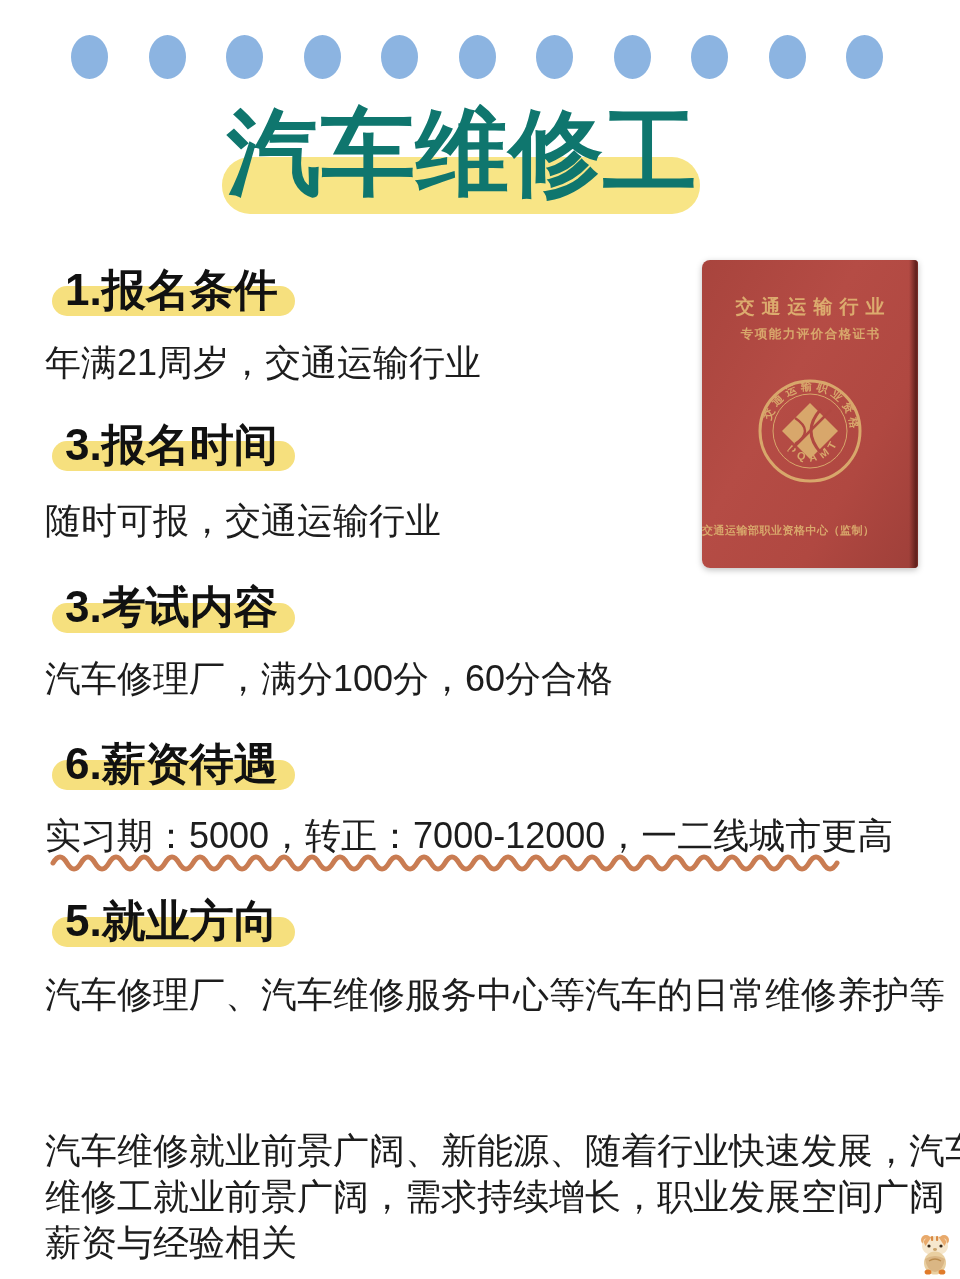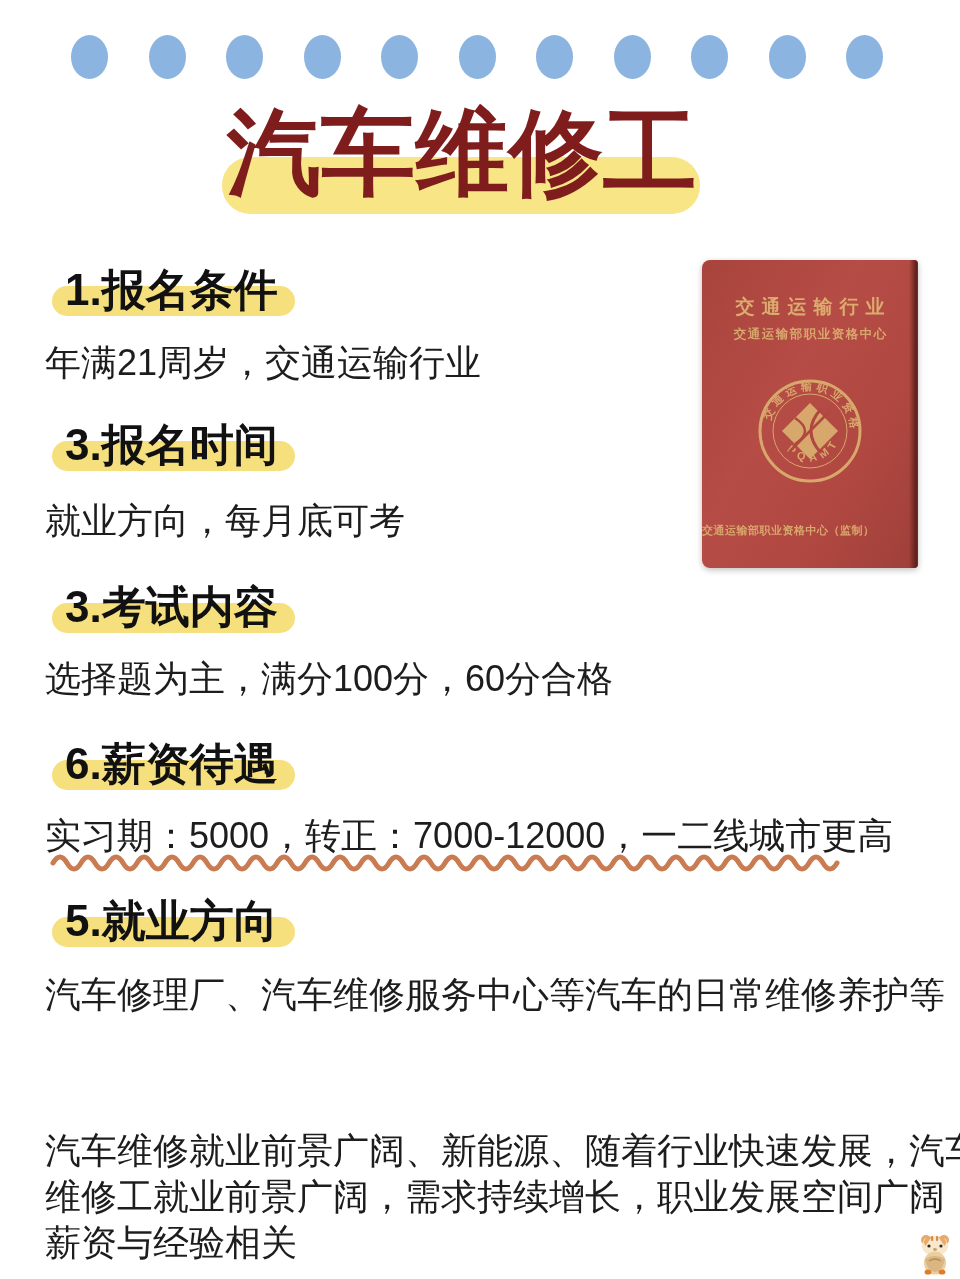--- a/index.html
+++ b/index.html
@@ -6,21 +6,21 @@
   .canvas{
     position:relative;width:960px;height:1279px;background:#ffffff;overflow:hidden;
     font-family:"Liberation Sans",sans-serif;color:#1b1b1b;
   }
   
   .dots-row{position:absolute;left:71px;top:35px;width:812px;display:flex;justify-content:space-between;}
   .dot{width:37px;height:44px;border-radius:50%;background:#8cb4e1;}
   
   .title-wrap{position:absolute;left:0;top:90px;width:924px;text-align:center;}
   .title-pill{position:absolute;left:222px;top:67px;width:478px;height:57px;background:#f8e586;border-radius:28px;}
-  .page-title{position:relative;margin:0;font-size:94px;line-height:125px;font-weight:900;color:#7f1d1d;letter-spacing:0px;}
+  .page-title{position:relative;margin:0;font-size:94px;line-height:125px;font-weight:900;color:#0f766e;letter-spacing:0px;}
   
   .sec-heading{position:absolute;left:52px;}
   .sec-heading .hl{position:absolute;left:0;right:-4px;bottom:-2px;height:30px;background:#f6e07e;border-radius:16px;}
   .sec-heading .txt{position:relative;font-size:44px;line-height:48px;font-weight:800;color:#111;padding:0 13px;}
   
   .sec-body{position:absolute;left:45px;font-size:36px;line-height:46px;font-weight:500;color:#1d1d1d;white-space:nowrap;}
   .body-multi{white-space:normal;width:870px;}
   .body-multi div{white-space:nowrap;}
   
   .wave{position:absolute;left:50px;top:846px;width:790px;height:26px;}
@@ -66,26 +66,26 @@
   <div class="sec-heading" style="top:266px">
     <span class="hl"></span>
     <span class="txt">1.报名条件</span>
   </div>
   <div class="sec-body" style="top:340px">年满21周岁，交通运输行业</div>
 
   <div class="sec-heading" style="top:421px">
     <span class="hl"></span>
     <span class="txt">3.报名时间</span>
   </div>
-  <div class="sec-body" style="top:498px">就业方向，每月底可考</div>
+  <div class="sec-body" style="top:498px">随时可报，交通运输行业</div>
 
   <div class="cert">
     <span class="cert-spine"></span>
     <div class="cert-line1">交通运输行业</div>
-    <div class="cert-line2">交通运输部职业资格中心</div>
+    <div class="cert-line2">专项能力评价合格证书</div>
     <svg class="cert-emblem" width="110" height="110" viewBox="0 0 110 110">
       <circle cx="55" cy="55" r="50" fill="none" stroke="#d8a76b" stroke-width="3"></circle>
       <circle cx="55" cy="55" r="37" fill="none" stroke="#d8a76b" stroke-width="1"></circle>
       <defs>
         <path id="arcTop" d="M 55,55 m -41,0 a 41,41 0 1,1 82,0"></path>
         <path id="arcBot" d="M 55,55 m -30,0 a 30,30 0 0,0 60,0"></path>
       </defs>
       <text font-size="11" fill="#d8a76b" font-weight="700" letter-spacing="4">
         <textPath href="#arcTop" startOffset="8%">交通运输职业资格</textPath>
       </text>
@@ -97,21 +97,21 @@
       <path d="M40,42 Q60,55 40,68" fill="none" stroke="#b04841" stroke-width="2.5"></path>
       <path d="M34,76 L76,34" fill="none" stroke="#b04841" stroke-width="2.5"></path>
     </svg>
     <div class="cert-line3">交通运输部职业资格中心（监制）</div>
   </div>
 
   <div class="sec-heading" style="top:583px">
     <span class="hl"></span>
     <span class="txt">3.考试内容</span>
   </div>
-  <div class="sec-body" style="top:656px">选择题为主，满分100分，60分合格</div>
+  <div class="sec-body" style="top:656px">汽车修理厂，满分100分，60分合格</div>
 
   <div class="sec-heading" style="top:740px">
     <span class="hl"></span>
     <span class="txt">6.薪资待遇</span>
   </div>
   <div class="sec-body" style="top:813px">实习期：5000，转正：7000-12000，一二线城市更高</div>
   <svg class="wave" width="790" height="26" viewBox="0 0 790 26">
     <path id="wavepath" d="M3 17 q7 -12 14 0 q7 12 14 0 q7 -12 14 0 q7 12 14 0 q7 -12 14 0 q7 12 14 0 q7 -12 14 0 q7 12 14 0 q7 -12 14 0 q7 12 14 0 q7 -12 14 0 q7 12 14 0 q7 -12 14 0 q7 12 14 0 q7 -12 14 0 q7 12 14 0 q7 -12 14 0 q7 12 14 0 q7 -12 14 0 q7 12 14 0 q7 -12 14 0 q7 12 14 0 q7 -12 14 0 q7 12 14 0 q7 -12 14 0 q7 12 14 0 q7 -12 14 0 q7 12 14 0 q7 -12 14 0 q7 12 14 0 q7 -12 14 0 q7 12 14 0 q7 -12 14 0 q7 12 14 0 q7 -12 14 0 q7 12 14 0 q7 -12 14 0 q7 12 14 0 q7 -12 14 0 q7 12 14 0 q7 -12 14 0 q7 12 14 0 q7 -12 14 0 q7 12 14 0 q7 -12 14 0 q7 12 14 0 q7 -12 14 0 q7 12 14 0 q7 -12 14 0 q7 12 14 0 q7 -12 14 0 q7 12 14 0 q7 -12 14 0 q7 12 14 0 q7 -12 14 0 q7 12 14 0" fill="none" stroke="#c97c52" stroke-width="5" stroke-linecap="round"></path>
   </svg>
 

